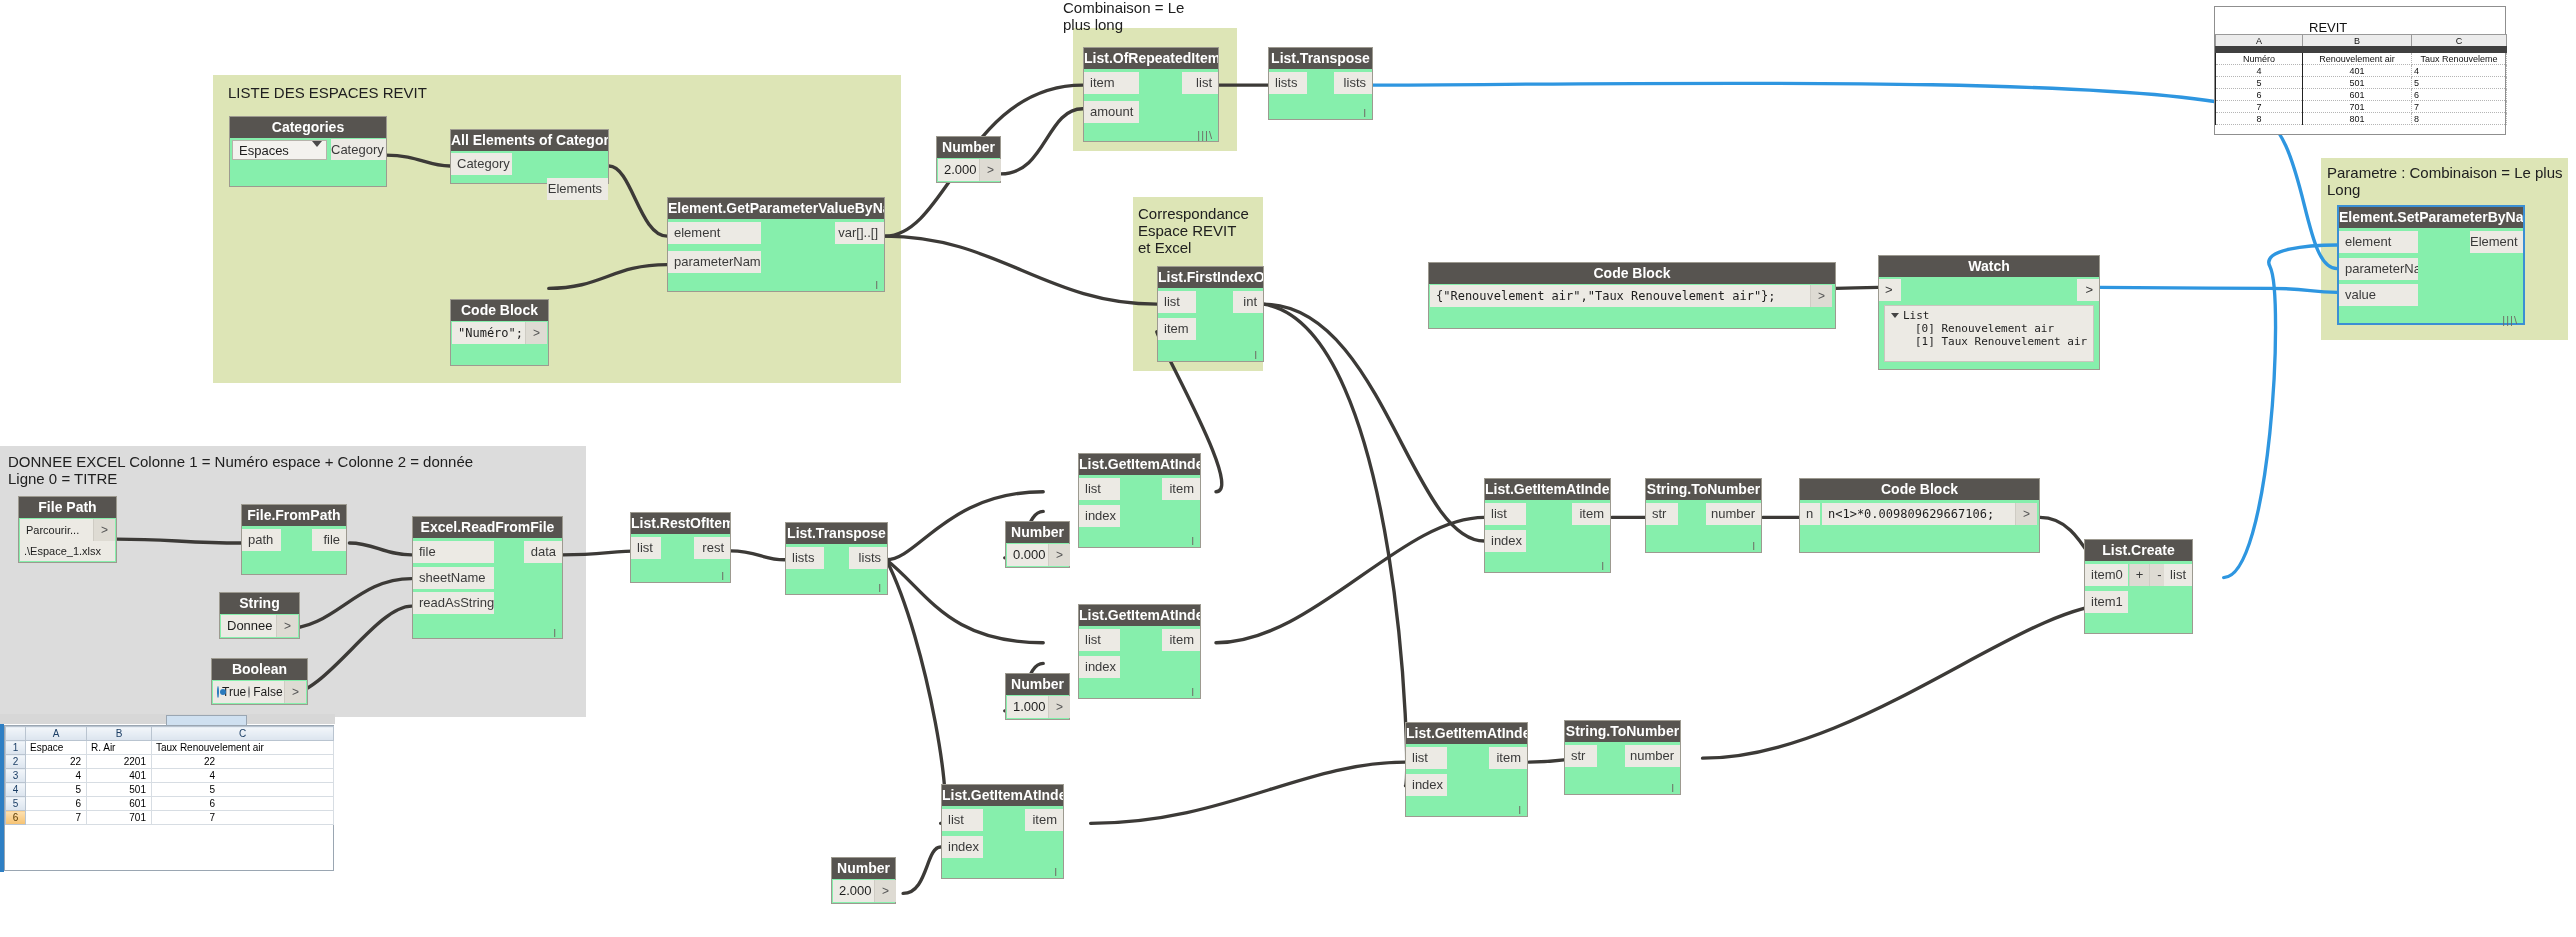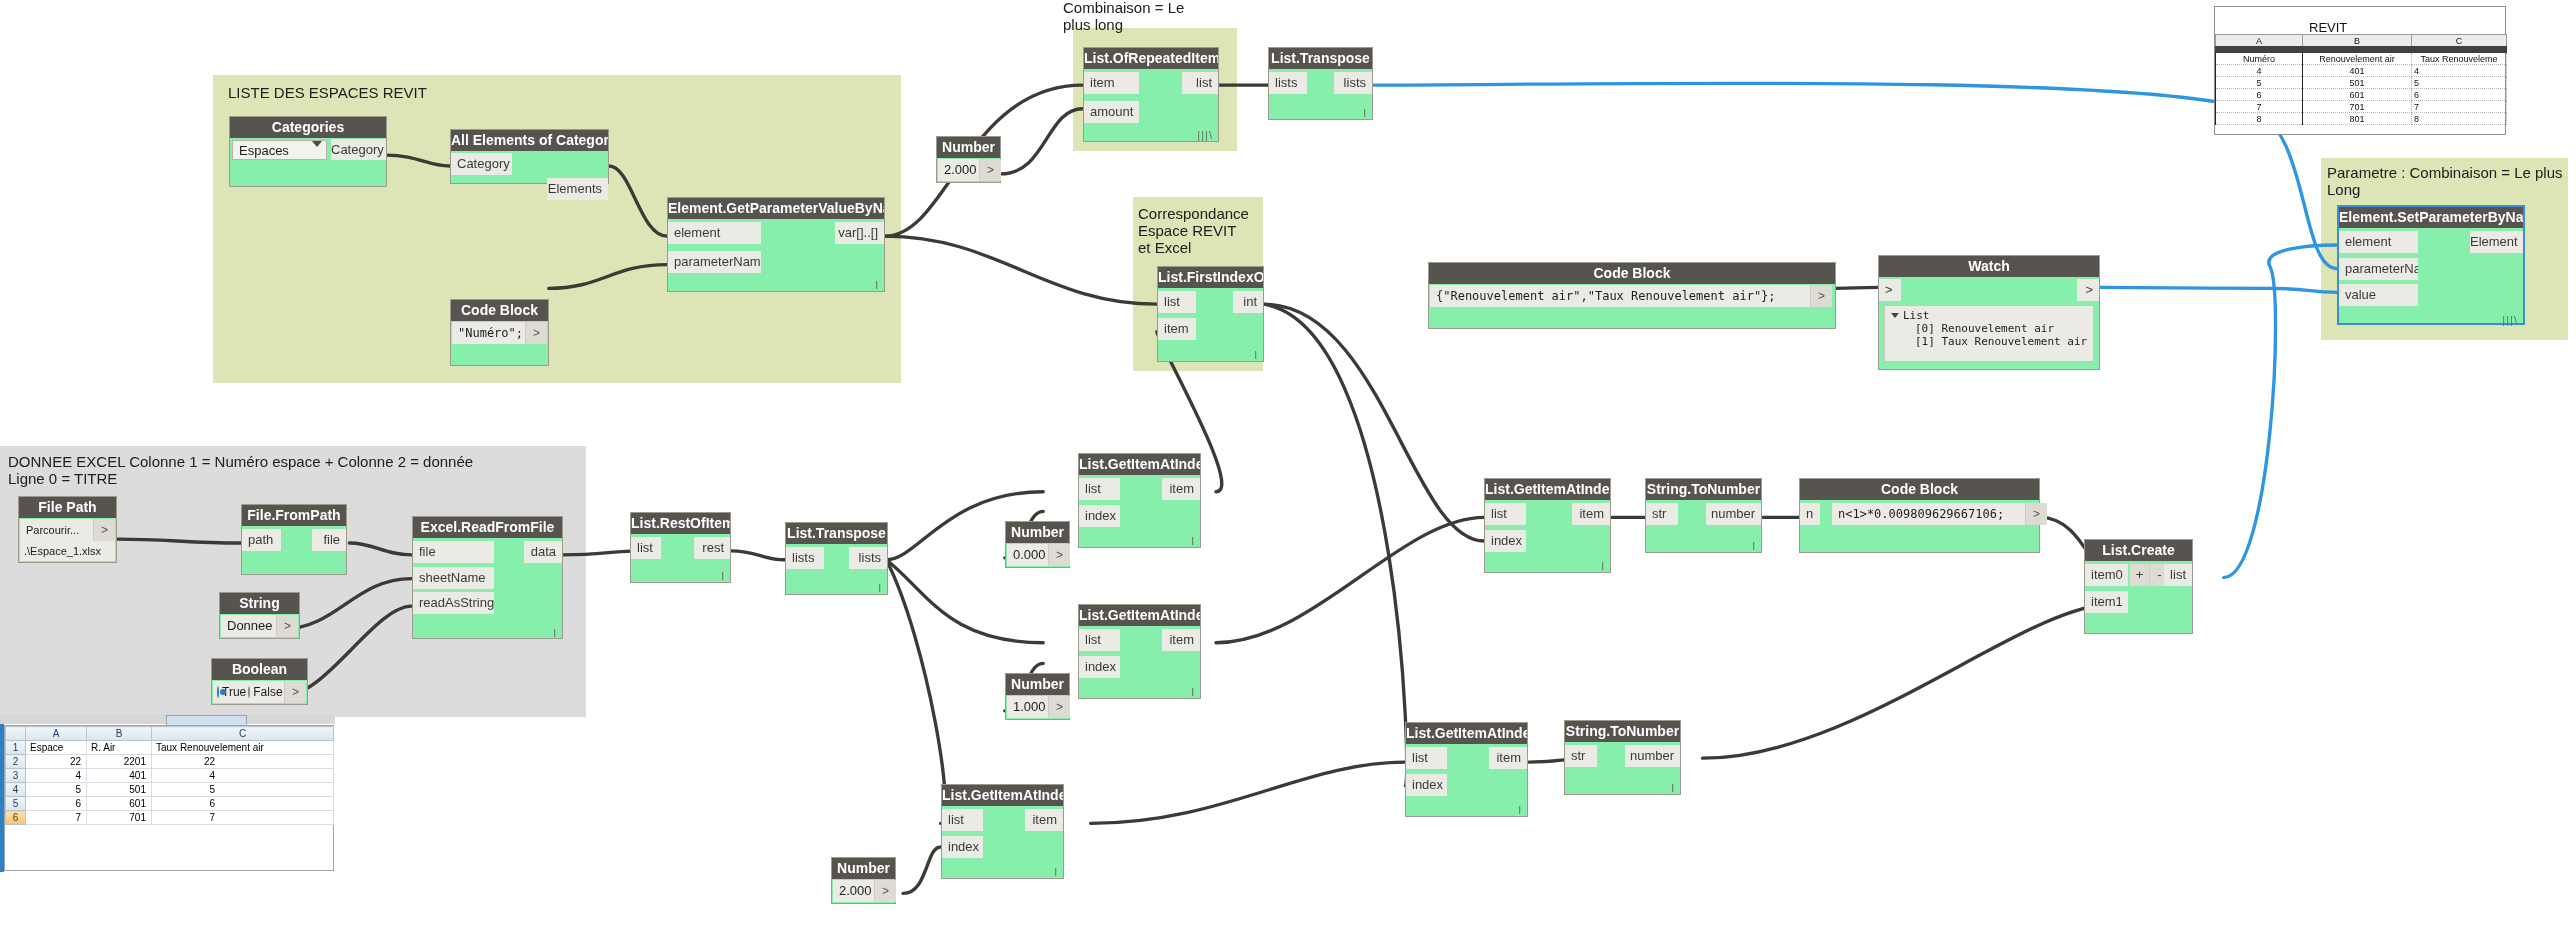--- a/index.html
+++ b/index.html
@@ -471,21 +471,21 @@
       <div class="port in" style="top:3px;width:32px;">str</div>
       <div class="port out" style="top:3px;width:55px;">number</div>
       <div class="node-foot">l</div>
     </div>
   </div>
 
   <div class="node" style="left:1799px;top:478px;width:241px;height:75px;">
     <div class="node-head">Code Block</div>
     <div class="node-body" style="height:52px;position:relative;">
       <div class="port in" style="top:3px;width:20px;">n</div>
-      <div class="widget" style="left:32px;top:3px;">
+      <div class="widget" style="left:22px;top:3px;">
         <div class="wfield mono" style="width:193px;">n&lt;1&gt;*0.009809629667106;</div>
         <div class="wcaret">&gt;</div>
       </div>
     </div>
   </div>
 
   <div class="node" style="left:1405px;top:722px;width:123px;height:95px;">
     <div class="node-head">List.GetItemAtIndex</div>
     <div class="node-body" style="height:72px;position:relative;">
       <div class="port in" style="top:3px;width:41px;">list</div>

